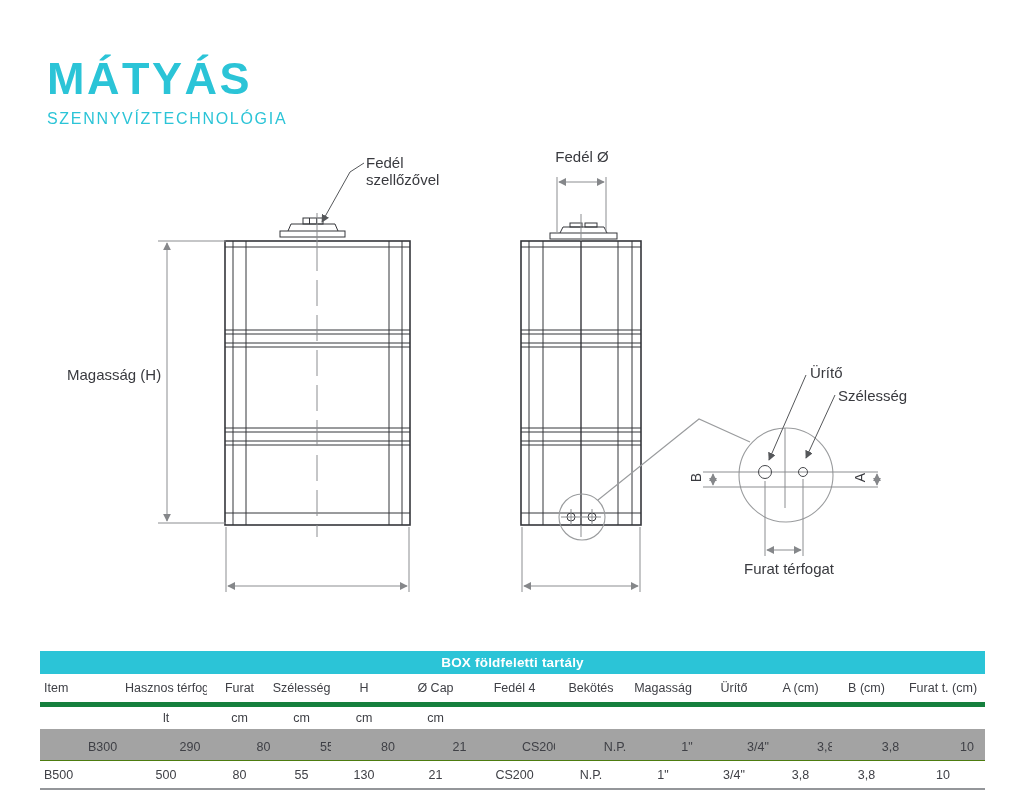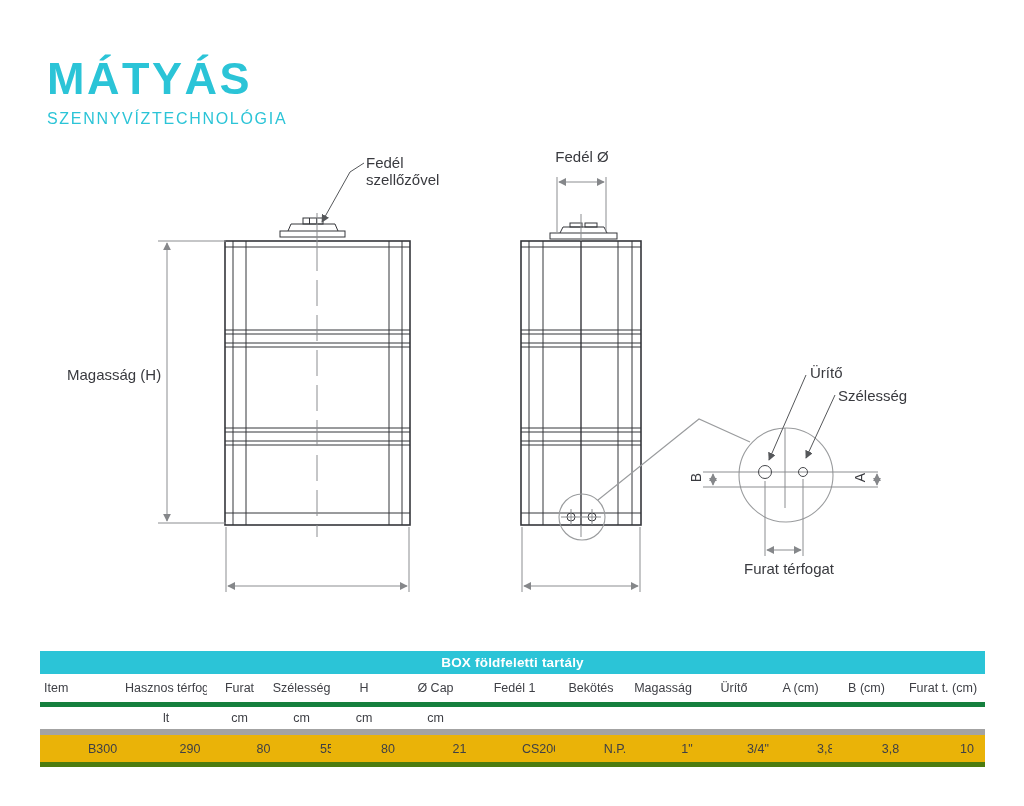--- a/index.html
+++ b/index.html
@@ -29,23 +29,23 @@
     border-collapse:collapse; table-layout:fixed;
     font-size:12.5px; color:#3f4046;
   }
   .spec th, .spec td { padding:0; text-align:center; font-weight:normal; overflow:hidden; white-space:nowrap;margin-top:34px; }
   .spec .col-first { text-align:left; padding-left:4px; }
   .band-row th {
     background:var(--accent); color:#fff; font-weight:bold;
     font-size:13.5px; height:23px; letter-spacing:0.2px;
   }
   .head-row th { height:28px; border-bottom:5px solid #15803d; }
-  .units-row td { height:22px; border-bottom:6px solid #a3a3a3; }
+  .units-row td { height:22px; border-bottom:4px solid #a3a3a3; }
   .data-row td { height:27px;text-align:center; }
-  .data-row.striped td { background:#eab308; border-bottom:5px solid #4d7c0f;padding-left:48px; }
+  .data-row.striped td { background:#a3a3a3; border-bottom:1px solid #4d7c0f;padding-left:48px; }
   .data-row.last td { border-bottom:2px solid #94969a; }
 </style>
 </head>
 <body>
 
 <div class="stage">
 
   <div class="logo">
     <div class="logo-name">MÁTYÁS</div>
     <div class="logo-sub">SZENNYVÍZTECHNOLÓGIA</div>
@@ -202,21 +202,21 @@
       <tr class="band-row">
         <th colspan="13">BOX földfeletti tartály</th>
       </tr>
       <tr class="head-row">
         <th class="col-first">Item</th>
         <th>Hasznos térfogat</th>
         <th>Furat</th>
         <th>Szélesség</th>
         <th>H</th>
         <th>Ø Cap</th>
-        <th>Fedél 1</th>
+        <th>Fedél 4</th>
         <th>Bekötés</th>
         <th>Magasság</th>
         <th>Ürítő</th>
         <th>A (cm)</th>
         <th>B (cm)</th>
         <th>Furat t. (cm)</th>
       </tr>
       <tr class="units-row">
         <td class="col-first"></td>
         <td>lt</td>
@@ -242,16 +242,31 @@
         <td>80</td>
         <td>21</td>
         <td>CS200</td>
         <td>N.P.</td>
         <td>1"</td>
         <td>3/4"</td>
         <td>3,8</td>
         <td>3,8</td>
         <td>10</td>
       </tr>
+      <tr class="data-row last">
+        <td class="col-first">B500</td>
+        <td>500</td>
+        <td>80</td>
+        <td>55</td>
+        <td>130</td>
+        <td>21</td>
+        <td>CS200</td>
+        <td>N.P.</td>
+        <td>1"</td>
+        <td>3/4"</td>
+        <td>3,8</td>
+        <td>3,8</td>
+        <td>10</td>
+      </tr>
     </tbody>
   </table>
 
 </div>
 
 </body></html>

